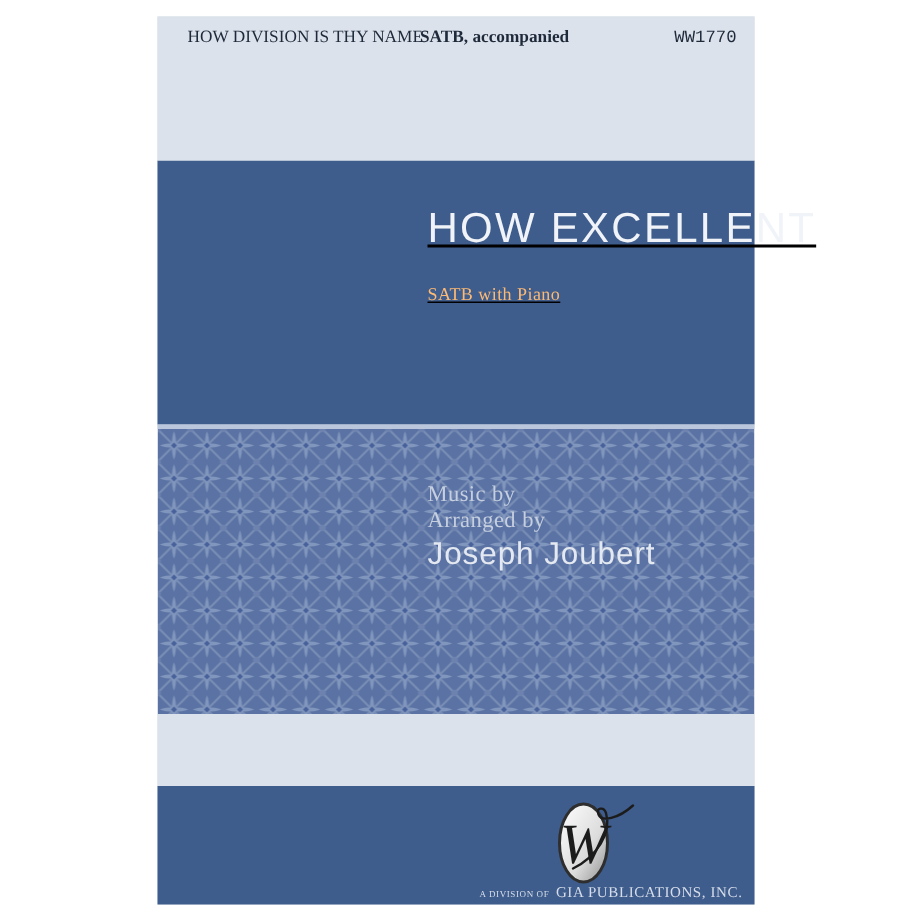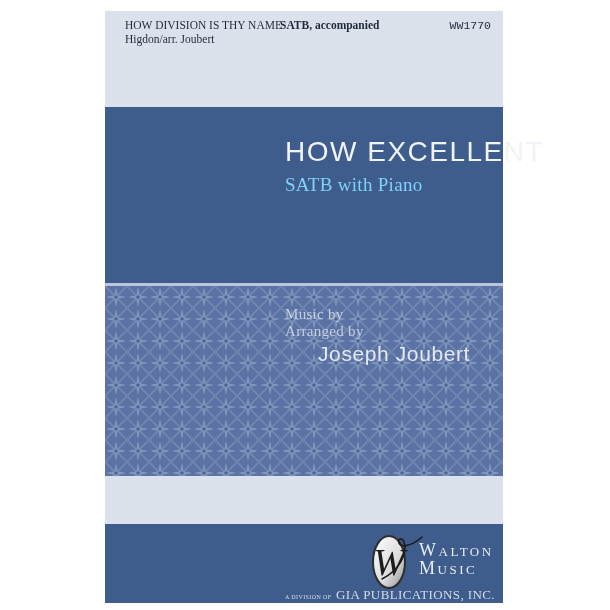--- a/index.html
+++ b/index.html
@@ -6,57 +6,56 @@
     font-family:"Liberation Serif", serif;}
   .page{position:absolute;left:105px;top:11px;width:398px;height:592px;background:#dce2ec;}
 
   
   .hdr{position:relative;height:96px;background:#dce2ec;color:#1e2a3a;}
   .hdr .left{position:absolute;left:20px;top:8px;font-size:11.5px;line-height:13.5px;}
   .hdr .center{position:absolute;left:175px;top:8px;font-size:11.5px;font-weight:bold;}
   .hdr .right{position:absolute;right:12px;top:8px;font-size:11.5px;font-family:Liberation Mono, monospace;}
 
   
-  .titleblk{height:176px;background:#3e5c8c;box-sizing:border-box;padding:26px 0 0 180px;}
+  .titleblk{height:176px;background:#3e5c8c;box-sizing:border-box;padding:26px 0 0 180px;text-decoration:underline;}
   .titleblk .t{font-family:"Liberation Sans", sans-serif;font-weight:400;color:#f0f3f8;
     font-size:28px;line-height:37px;letter-spacing:1.5px;white-space:nowrap;}
-  .titleblk .sub{margin-top:4px;font-size:19px;color:#7dd3fc;letter-spacing:0.3px;}
+  .titleblk .sub{margin-top:19px;font-size:12px;color:#fdba74;letter-spacing:0.3px;}
 
   .sep{height:3px;background:#b9c6db;}
 
   
   .band{position:relative;height:190px;overflow:hidden;}
   .band svg.bg{position:absolute;left:0;top:0;width:100%;height:100%;display:block;}
-  .credits{position:relative;z-index:1;padding:20px 0 0 180px;}
+  .credits{position:relative;z-index:1;padding:36px 0 0 180px;}
   .credits .lbl{font-size:15px;color:#c6cfdf;letter-spacing:0.3px;}
   .credits .name{font-family:"Liberation Sans", sans-serif;font-size:21px;color:#e4e9f1;
     letter-spacing:0.6px;margin:2px 0 15px 0;white-space:nowrap;}
-  .credits .name.last{margin-bottom:16px;text-align:center;}
+  .credits .name.last{margin-bottom:16px;}
 
   .greyband{height:48px;background:#dce2ec;}
 
   
   .footer{position:relative;height:79px;background:#3e5c8c;}
   .logo-svg{position:absolute;left:265px;top:9px;}
   .logo-name{position:absolute;left:314px;top:18px;color:#e9edf4;
     font-size:13px;line-height:16px;letter-spacing:2.5px;text-transform:uppercase;}
   .logo-name div::first-letter{font-size:18px;}
   .division{position:absolute;right:8px;top:61px;color:#d6dde9;white-space:nowrap;letter-spacing:0.4px;}
   .division .pre{font-size:6px;}
-  .division .nm{font-size:13px;}
+  .division .nm{font-size:10px;}
 </style>
 </head>
 <body>
 
 <div class="page">
 
   <div class="hdr">
     <div class="left">
       <div>HOW DIVISION IS THY NAME</div>
-      <div>Higdon/arr. Joubert</div>
     </div>
     <div class="center">SATB, accompanied</div>
     <div class="right">WW1770</div>
   </div>
 
   <div class="titleblk">
     <div class="t">HOW EXCELLENT</div>
     <div class="sub">SATB with Piano</div>
   </div>
 
@@ -94,23 +93,19 @@
         <linearGradient id="lg" x1="0" y1="0" x2="1" y2="1">
           <stop offset="0" stop-color="#ffffff"></stop>
           <stop offset="0.6" stop-color="#dcdcdc"></stop>
           <stop offset="1" stop-color="#8f8f8f"></stop>
         </linearGradient>
       </defs>
       <ellipse cx="19" cy="29" rx="16" ry="26" fill="url(#lg)" stroke="#2e2e2e" stroke-width="2"></ellipse>
       <text x="19" y="42" text-anchor="middle" font-family="Liberation Serif, serif" font-style="italic" font-size="38" fill="#1c1c1c">W</text>
       <path d="M12 46 C28 38 38 22 34 9 C32.5 4.5 27 5.5 29 10 C31 15 42 13 52 4" stroke="#1c1c1c" stroke-width="1.6" fill="none" stroke-linecap="round"></path>
     </svg>
-    <div class="logo-name">
-      <div>Walton</div>
-      <div>Music</div>
-    </div>
     <div class="division">
       <span class="pre">A DIVISION OF</span>
       <span class="nm">GIA PUBLICATIONS, INC.</span>
     </div>
   </div>
 
 </div>
 
 </body></html>

